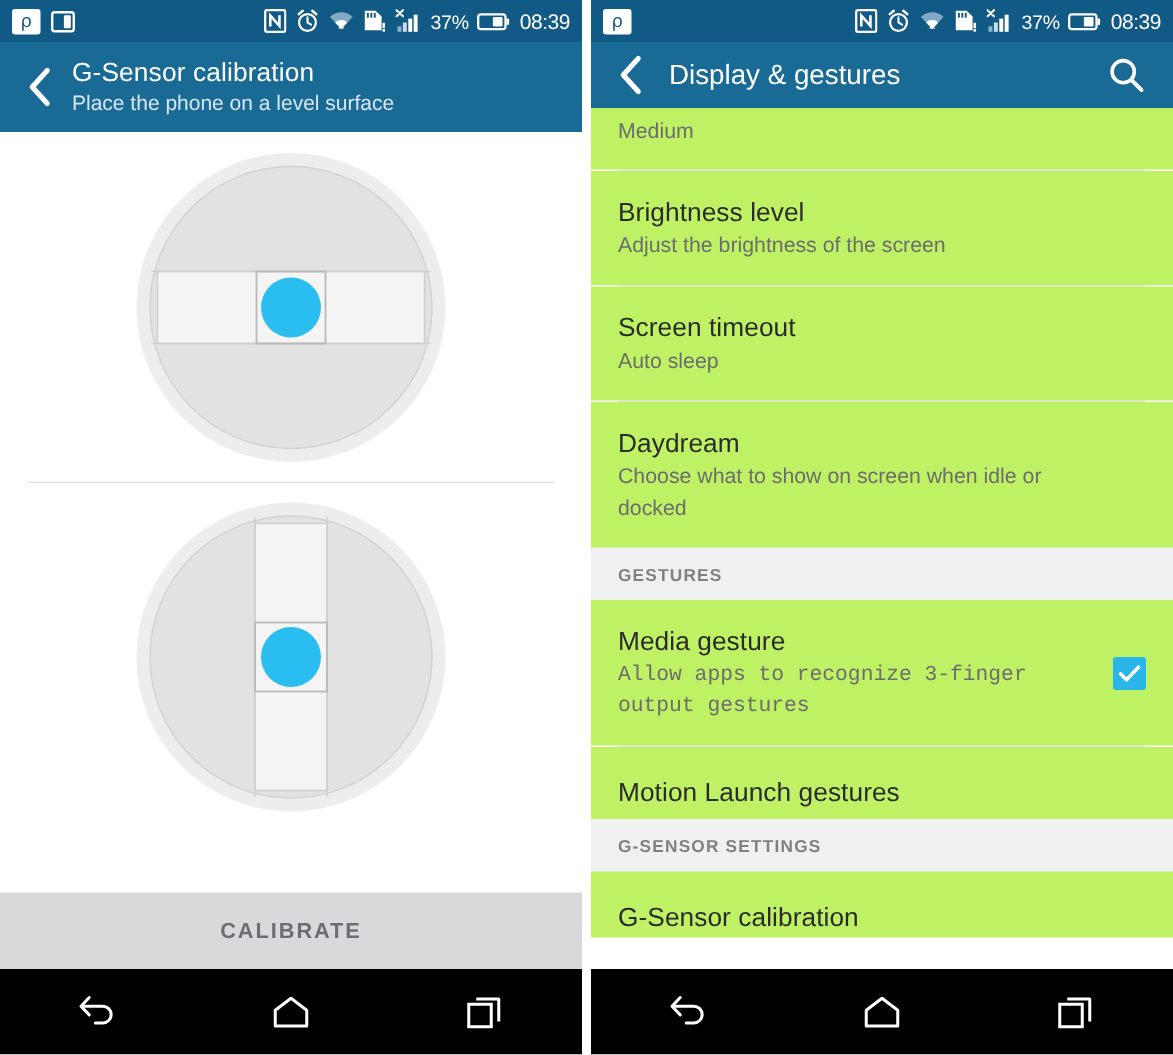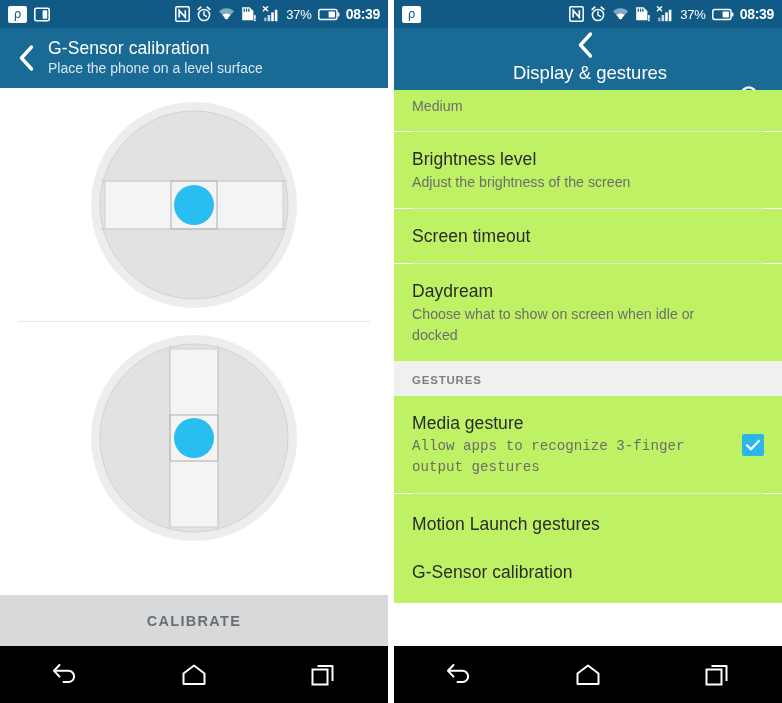--- a/index.html
+++ b/index.html
@@ -25,29 +25,29 @@
   .sb-right{margin-left:auto;display:flex;align-items:center;gap:6px;}
   .sb-ico{display:block;}
   .p-badge{
     width:19px;height:17px;background:#ffffff;border-radius:2px;
     display:flex;align-items:center;justify-content:center;
   }
   .p-badge span{
     font-size:12px;line-height:12px;color:#125a86;font-family:"DejaVu Sans",sans-serif;
   }
   .sb-pct{color:#ffffff;font-size:13px;letter-spacing:-0.2px;}
-  .sb-time{color:#ffffff;font-size:14px;font-weight:bold;letter-spacing:-0.3px;}
+  .sb-time{color:#ffffff;font-size:14px;font-weight:normal;letter-spacing:-0.3px;}
 
   
   .appbar{
     position:relative;background:#1a6a96;box-sizing:border-box;
     display:flex;align-items:center;
   }
   .appbar.two{height:60px;padding:0 12px 0 10px;}
-  .appbar.one{height:62px;padding:0 14px 0 10px;flex-direction:column;}
+  .appbar.one{height:44px;padding:0 14px 0 10px;}
   .backchev{
     width:34px;flex:0 0 34px;display:flex;align-items:center;justify-content:center;
     cursor:pointer;
   }
   .ab-texts{display:flex;flex-direction:column;justify-content:center;margin-left:4px;}
   .ab-title{color:#ffffff;font-size:17.5px;line-height:21px;letter-spacing:0.1px;}
   .ab-sub{color:#d8e7f0;font-size:14px;line-height:19px;}
   .ab-title-one{color:#ffffff;font-size:18.5px;line-height:22px;margin-left:8px;}
   .ab-search{margin-left:auto;width:34px;height:34px;display:flex;align-items:center;justify-content:center;cursor:pointer;}
 
@@ -309,20 +309,21 @@
             <div class="row-sub">Adjust the brightness of the screen</div>
           </div>
         </div>
       </div>
       <div class="row-divider"></div>
 
       <div class="row" style="padding-top:16px;padding-bottom:15px;">
         <div class="row-inner">
           <div class="row-texts">
             <div class="row-title">Screen timeout</div>
+            <div class="row-sub">Auto sleep</div>
           </div>
         </div>
       </div>
       <div class="row-divider"></div>
 
       <div class="row" style="padding-top:16px;padding-bottom:15px;">
         <div class="row-inner">
           <div class="row-texts">
             <div class="row-title">Daydream</div>
             <div class="row-sub" style="max-width:330px;">Choose what to show on screen when idle or docked</div>
@@ -350,20 +351,23 @@
       <div class="row-divider"></div>
 
       <div class="row" style="padding-top:19px;padding-bottom:6px;">
         <div class="row-inner">
           <div class="row-texts">
             <div class="row-title">Motion Launch gestures</div>
           </div>
         </div>
       </div>
 
+      <div class="section-hdr">
+        <span>G-SENSOR SETTINGS</span>
+      </div>
 
       <div class="row" style="padding-top:19px;padding-bottom:19px;">
         <div class="row-inner">
           <div class="row-texts">
             <div class="row-title">G-Sensor calibration</div>
           </div>
         </div>
       </div>
 
     </div>

